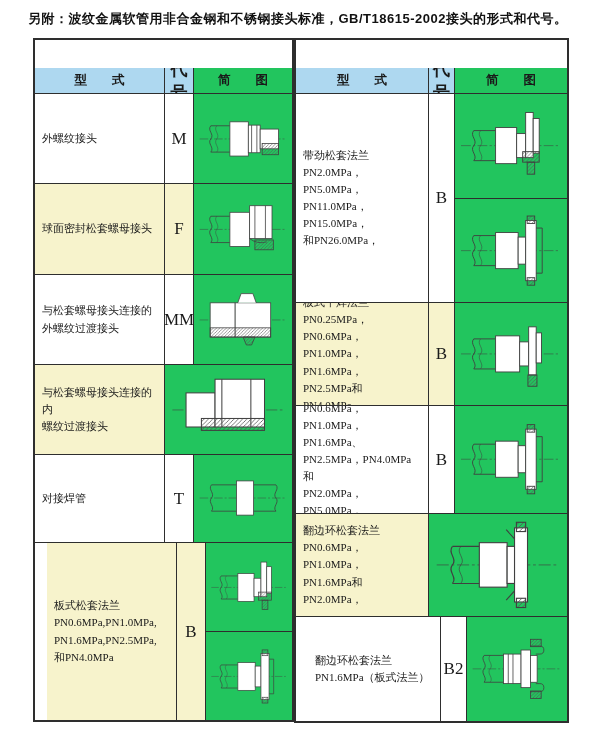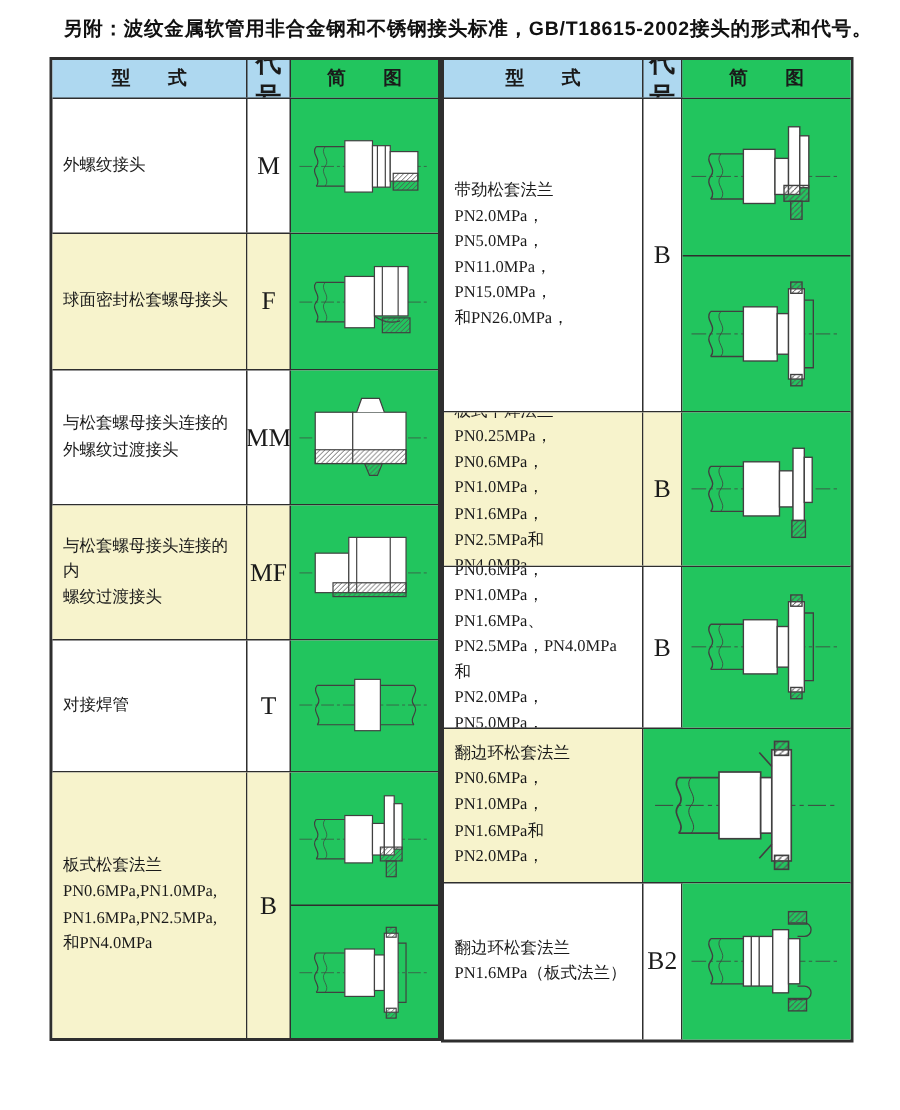--- a/index.html
+++ b/index.html
@@ -5,30 +5,30 @@
   :root{
     --header-bg:#aed8f0;
     --hl-bg:#f7f3cc;
     --border-c:#2e2e2e;
     --stroke-c:#404040;
     --text-c:#1a1a1a;
   }
   html,body{margin:0;padding:0;background:#ffffff;}
   .page{position:relative;width:600px;height:740px;background:#ffffff;overflow:hidden;
         font-family:"Liberation Serif", serif;color:var(--text-c);}
-  .doc-title{position:absolute;left:42px;top:10px;width:540px;
+  .doc-title{position:absolute;left:28px;top:10px;width:540px;
         font-family:"Liberation Sans", sans-serif;font-weight:bold;font-size:13px;
         letter-spacing:0.5px;color:#111;}
   .tbl{position:absolute;top:38px;border:2px solid var(--border-c);background:#fff;}
   #tbl-left{left:33px;width:257px;}
   #tbl-right{left:294px;width:271px;}
   .trow{display:flex;box-sizing:border-box;border-bottom:1px solid var(--border-c);}
-  .tbl .trow:last-child{border-bottom:none;}
+  .tbl .trow:last-child{border-bottom:none;margin-left:12px;}
   .thead{background:var(--header-bg);font-family:"Liberation Sans", sans-serif;
-        font-weight:bold;font-size:12.5px;}
+        font-weight:bold;font-size:12.5px;margin-top:28px;}
   .thead .cell{display:flex;align-items:center;justify-content:center;text-align:center;}
   .cell{box-sizing:border-box;border-right:1px solid var(--border-c);overflow:hidden;}
   .cell:last-child{border-right:none;}
   #tbl-left .c-type{width:130px;}
   #tbl-left .c-code{width:29px;}
   #tbl-left .c-diag{flex:1;}
   #tbl-right .c-type{width:133px;}
   #tbl-right .c-code{width:26px;}
   #tbl-right .c-diag{flex:1;}
   .c-type{display:flex;align-items:center;}
@@ -215,23 +215,20 @@
             </svg>
           </div>
       </div>
     </div>
 
     <div class="trow hl" style="height:90px">
       <div class="cell c-type">
         <div class="type-text">与松套螺母接头连接的内
 螺纹过渡接头</div>
       </div>
-      <div class="cell c-code">
-        <span>MF</span>
-      </div>
       <div class="cell c-diag">
         <div class="dwrap">
             <svg viewBox="0 0 140 96" preserveAspectRatio="xMidYMid meet">
               <use href="#g-mf"></use>
             </svg>
           </div>
       </div>
     </div>
 
     <div class="trow" style="height:88px">

